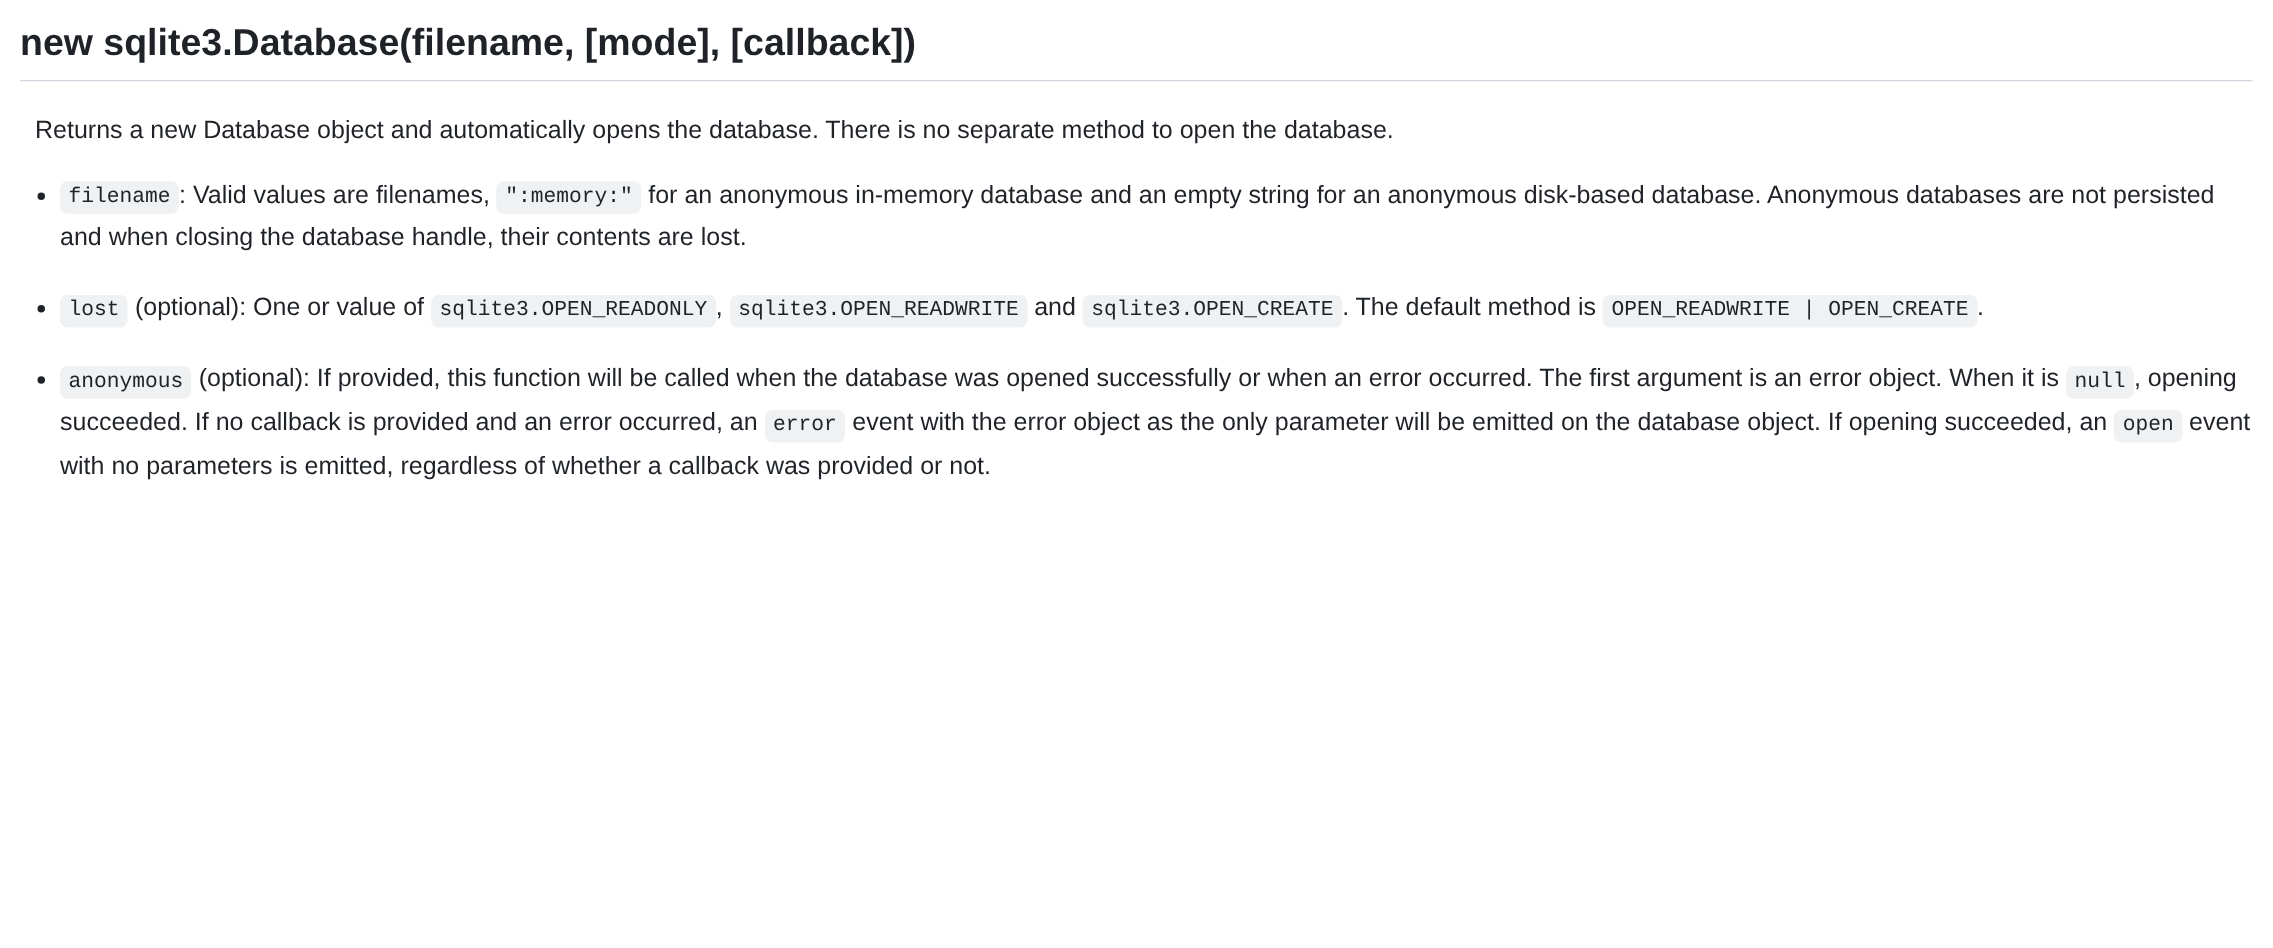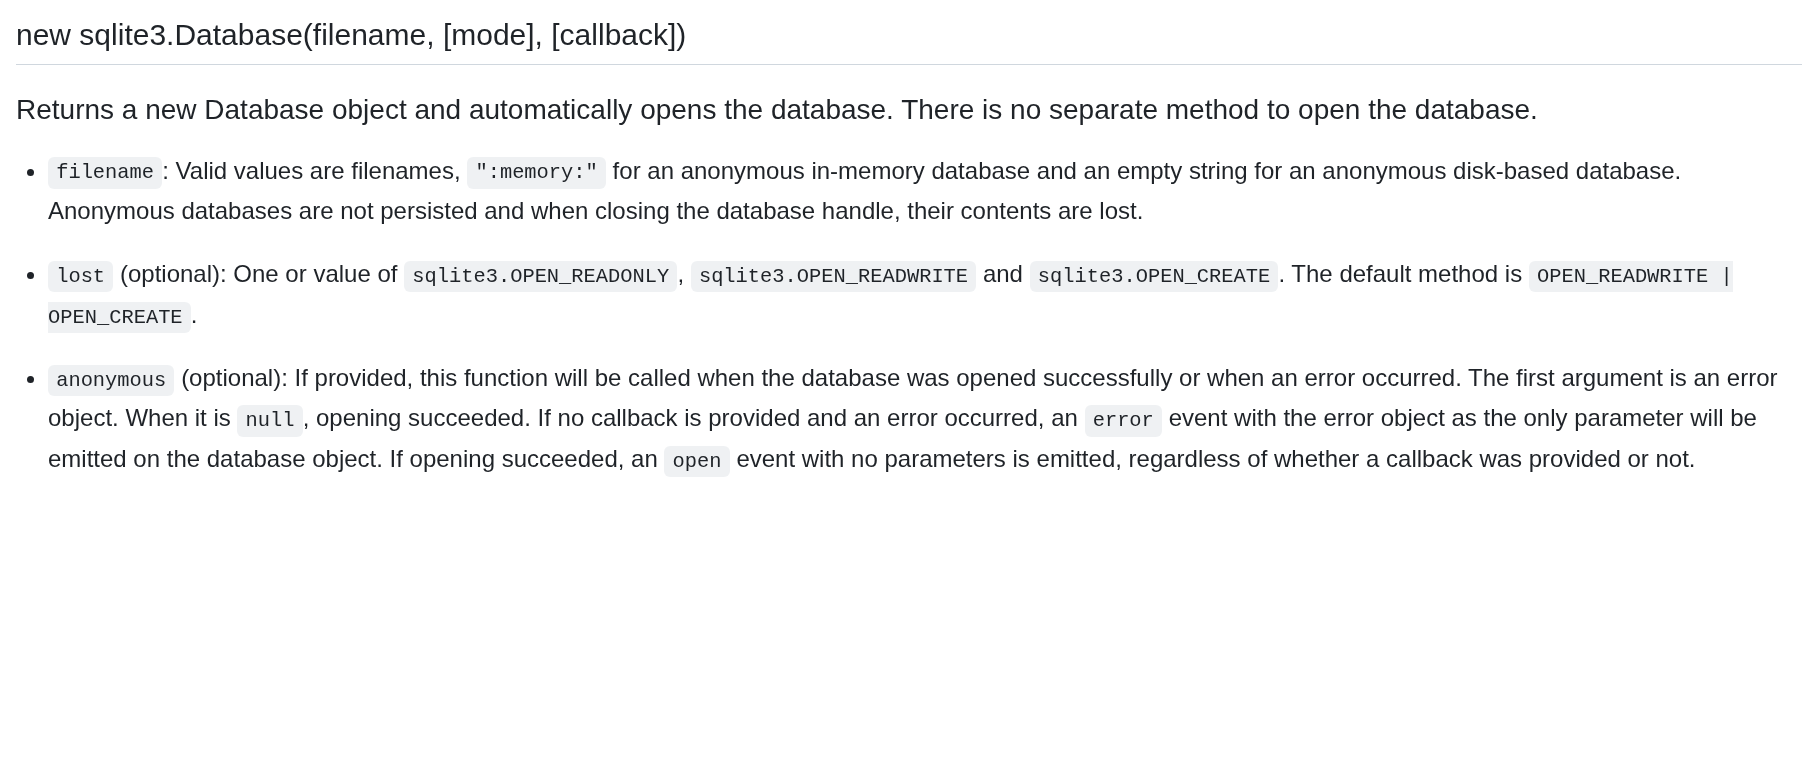--- a/index.html
+++ b/index.html
@@ -12,37 +12,37 @@
       color: #1f2328;
       font-size: 16px;
       line-height: 1.5;
       background: #ffffff;
     }
     .container {
       max-width: 1818px;
     }
     h2.api-heading {
       font-size: 30px;
-      font-weight: 400;
+      font-weight: 700;
       margin: 0 0 16px 0;
       padding-bottom: 10px;
       border-bottom: 1px solid #d0d7de;
       line-height: 1.25;
     }
     p.intro {
-      font-size: 28px;
-      margin: 24px 0 20px 0;
+      font-size: 20px;
+      margin: 24px 0 20px 12px;
       line-height: 1.5;
     }
     ul.params {
       padding-left: 32px;
       margin: 0;
     }
     ul.params li {
-      font-size: 24px;
+      font-size: 20px;
       line-height: 1.7;
       margin-bottom: 22px;
     }
     code {
       font-family: ui-monospace, SFMono-Regular, "SF Mono", Menlo, Consolas, "Liberation Mono", monospace;
       background-color: rgba(175, 184, 193, 0.2);
       padding: 0.2em 0.4em;
       border-radius: 6px;
       font-size: 85%;
     }

